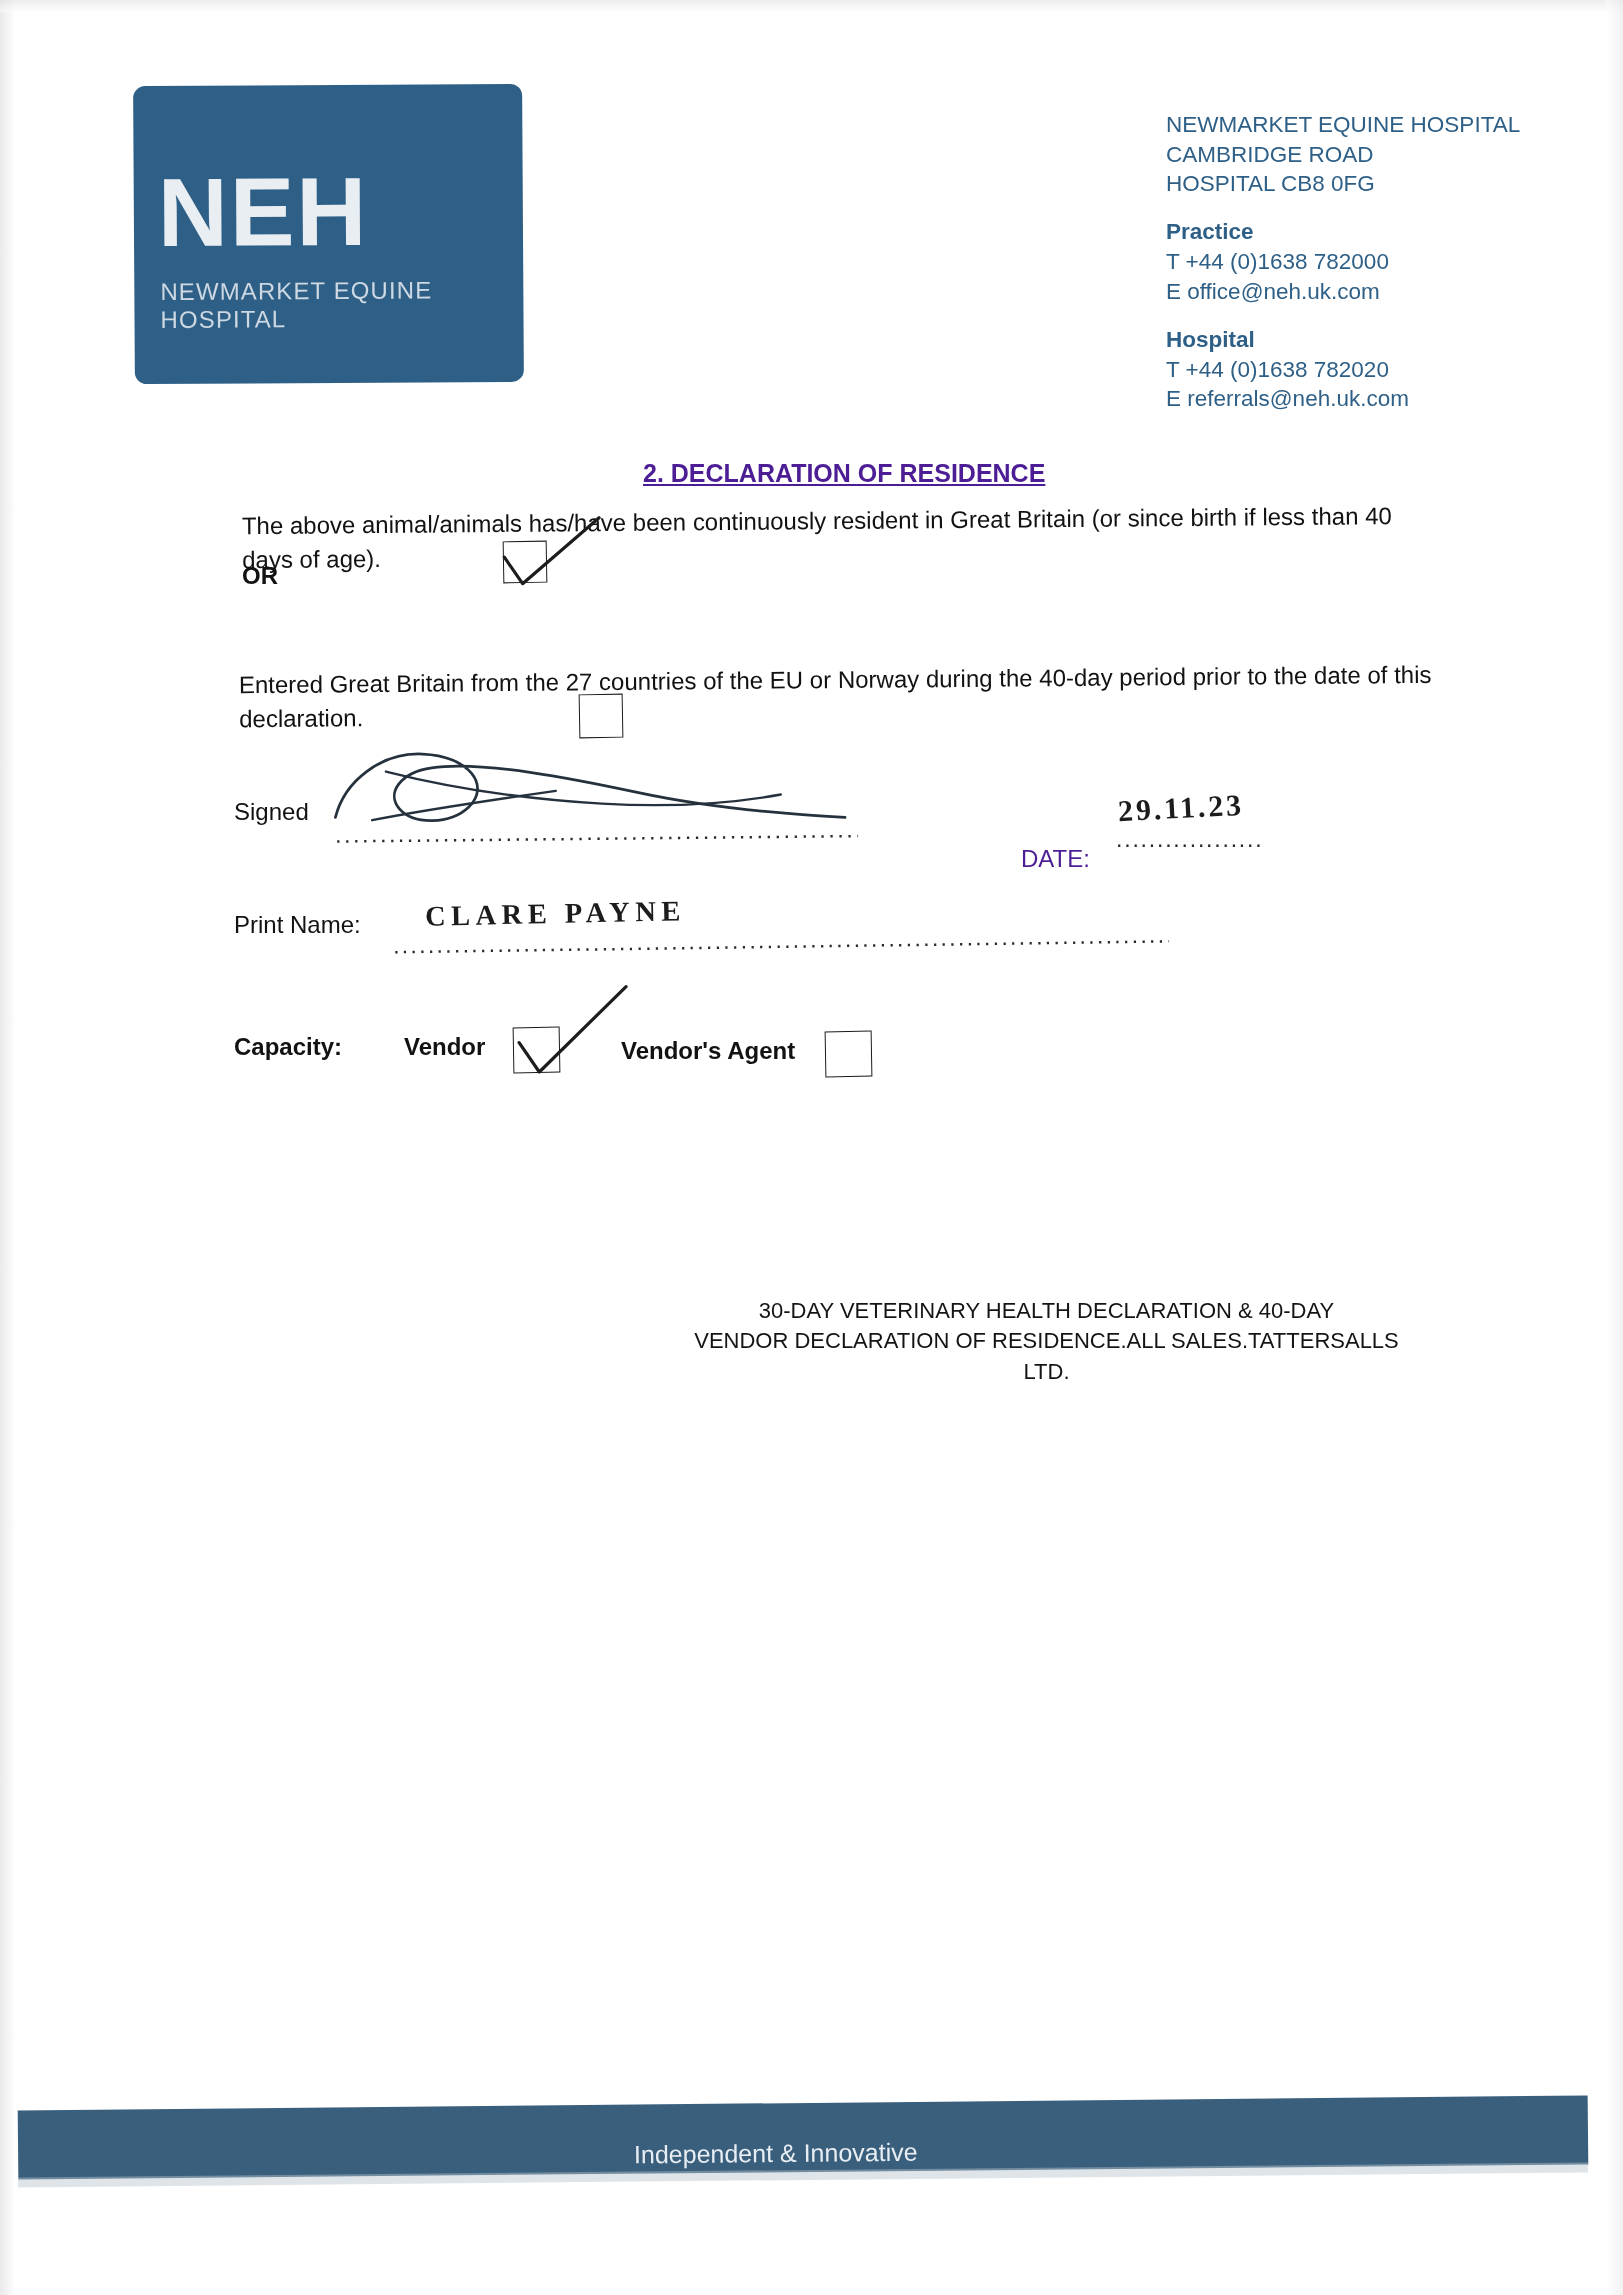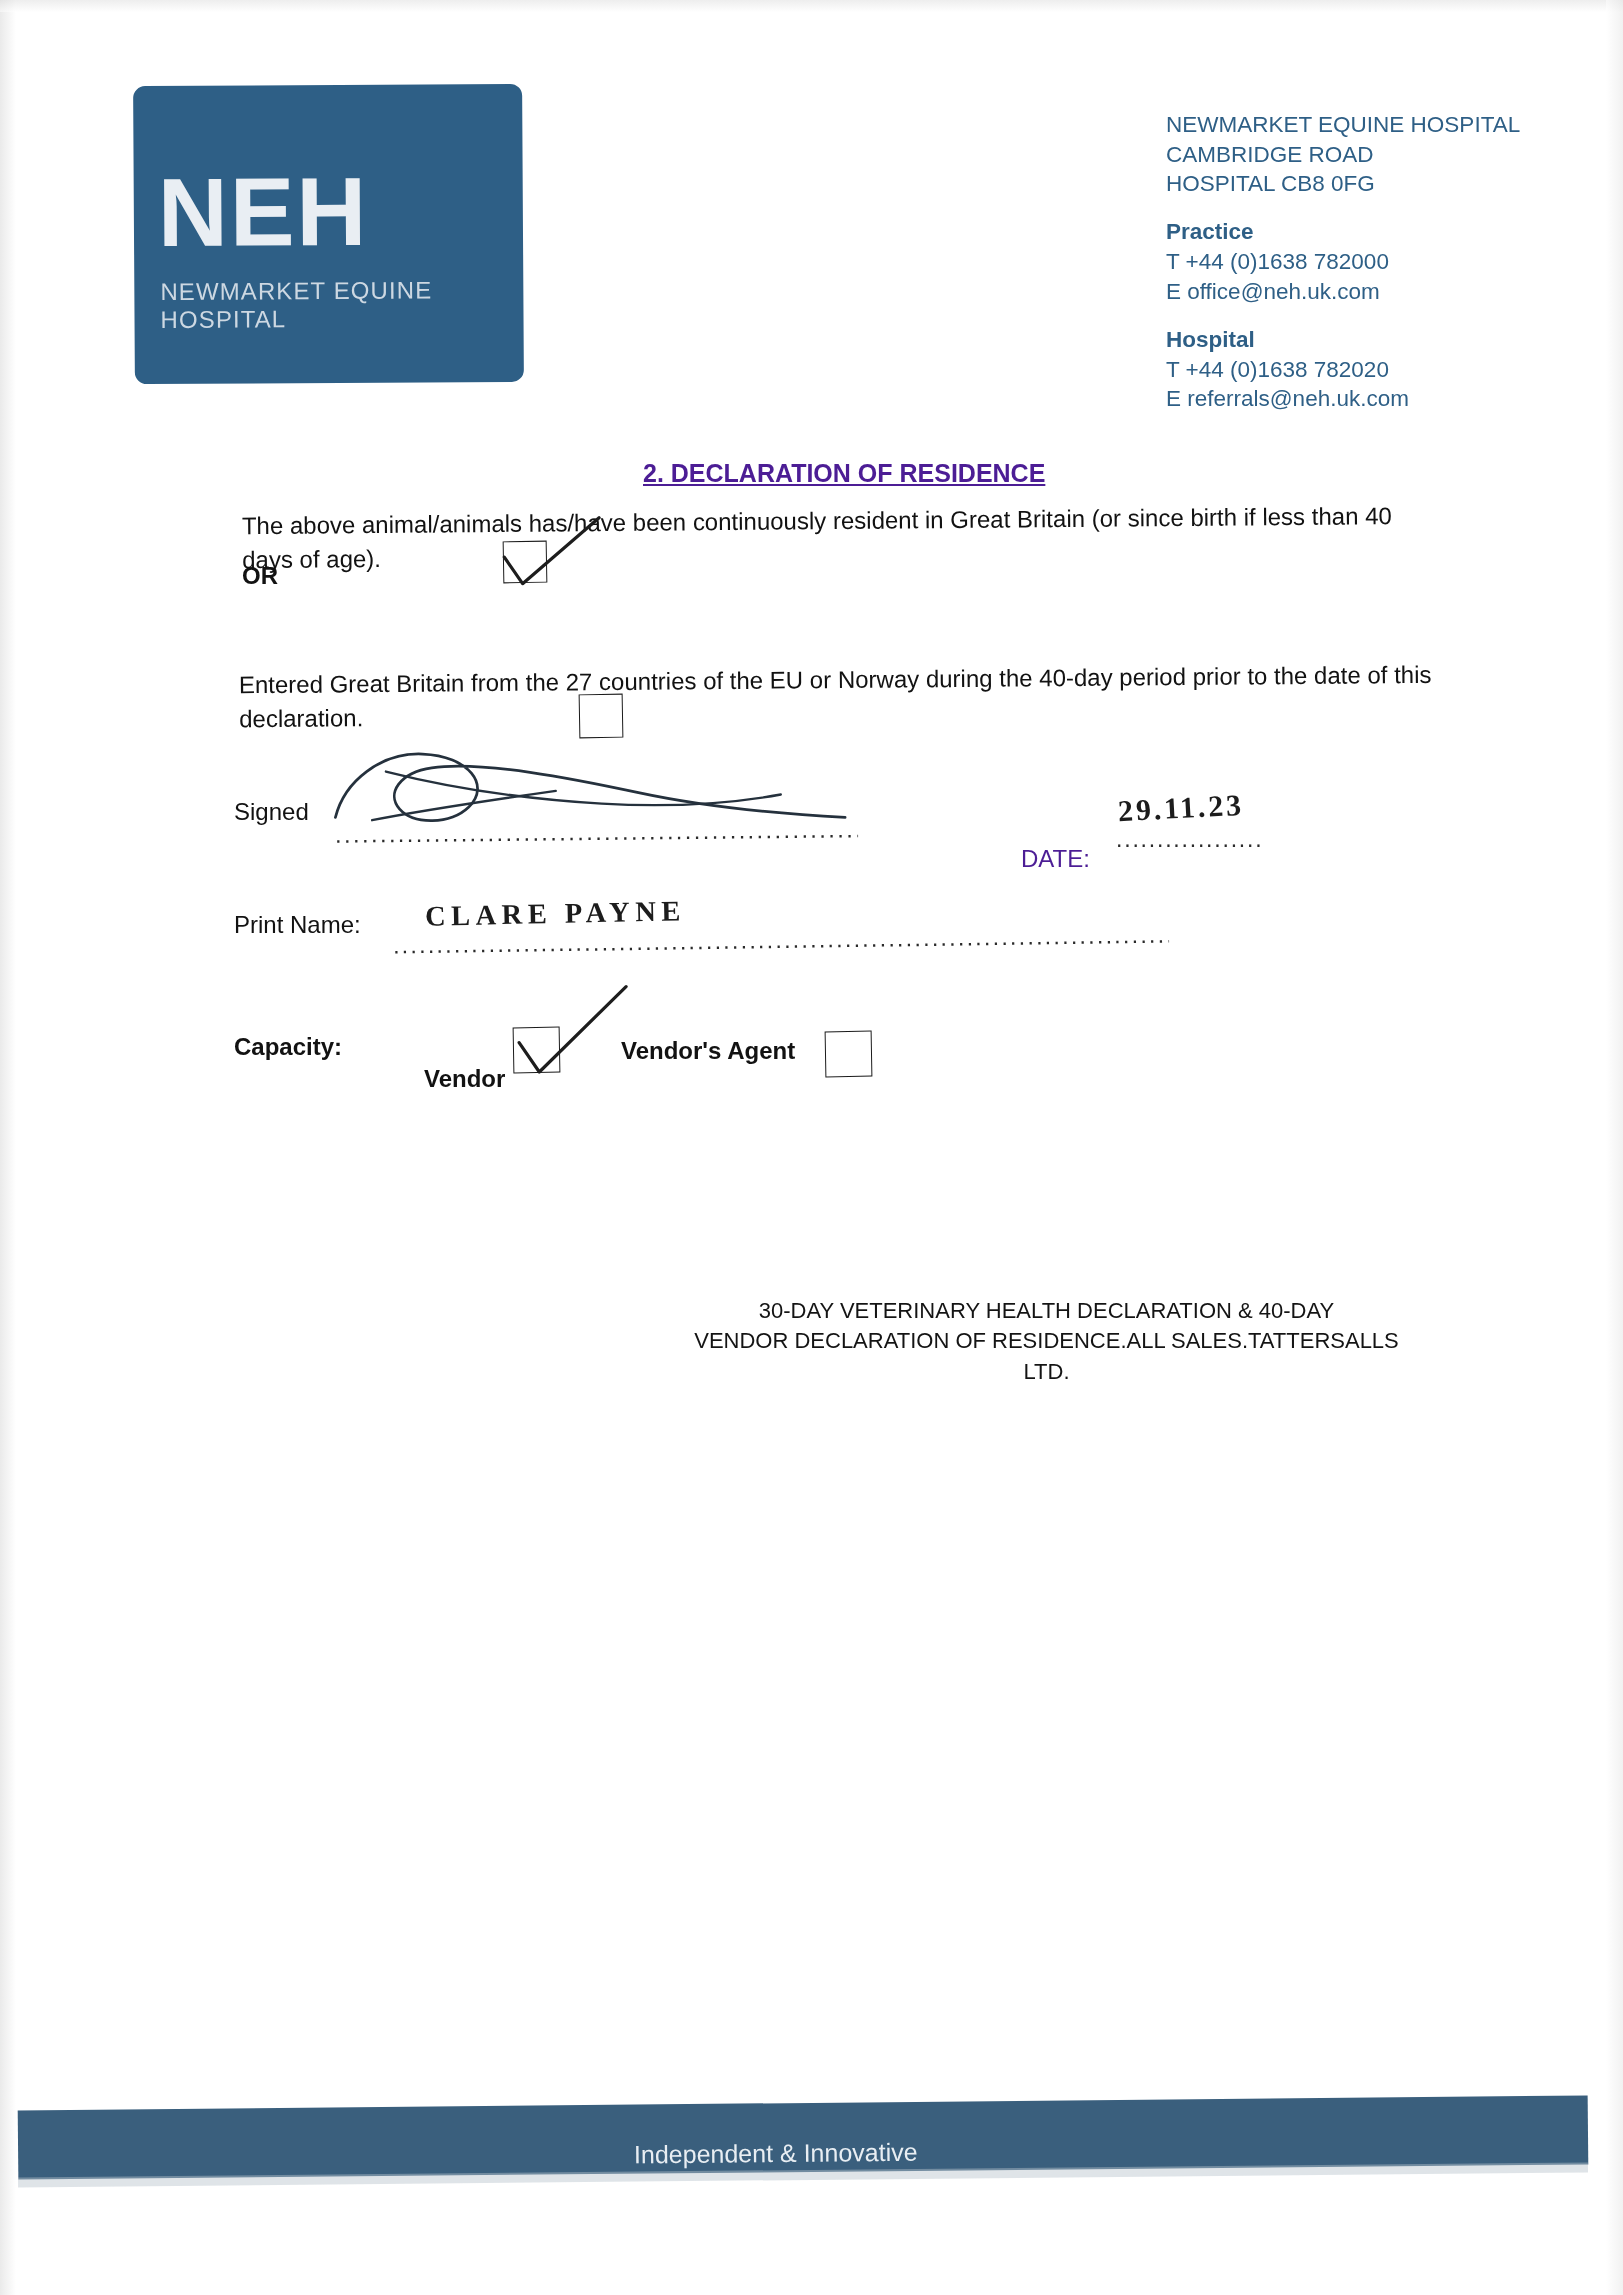--- a/index.html
+++ b/index.html
@@ -256,26 +256,25 @@
   .capacity-label {
     position: absolute;
     left: 234px;
     top: 1033px;
     font-size: 24px;
     font-weight: 700;
     color: #121212;
   }
   .vendor-label {
     position: absolute;
-    left: 424px;
+    left: 404px;
     top: 1033px;
     font-size: 24px;
     font-weight: 700;
     color: #121212;
-    margin-top: 32px;
   }
   .vendor-agent-label {
     position: absolute;
     left: 621px;
     top: 1037px;
     font-size: 24px;
     font-weight: 700;
     color: #121212;
   }
 

